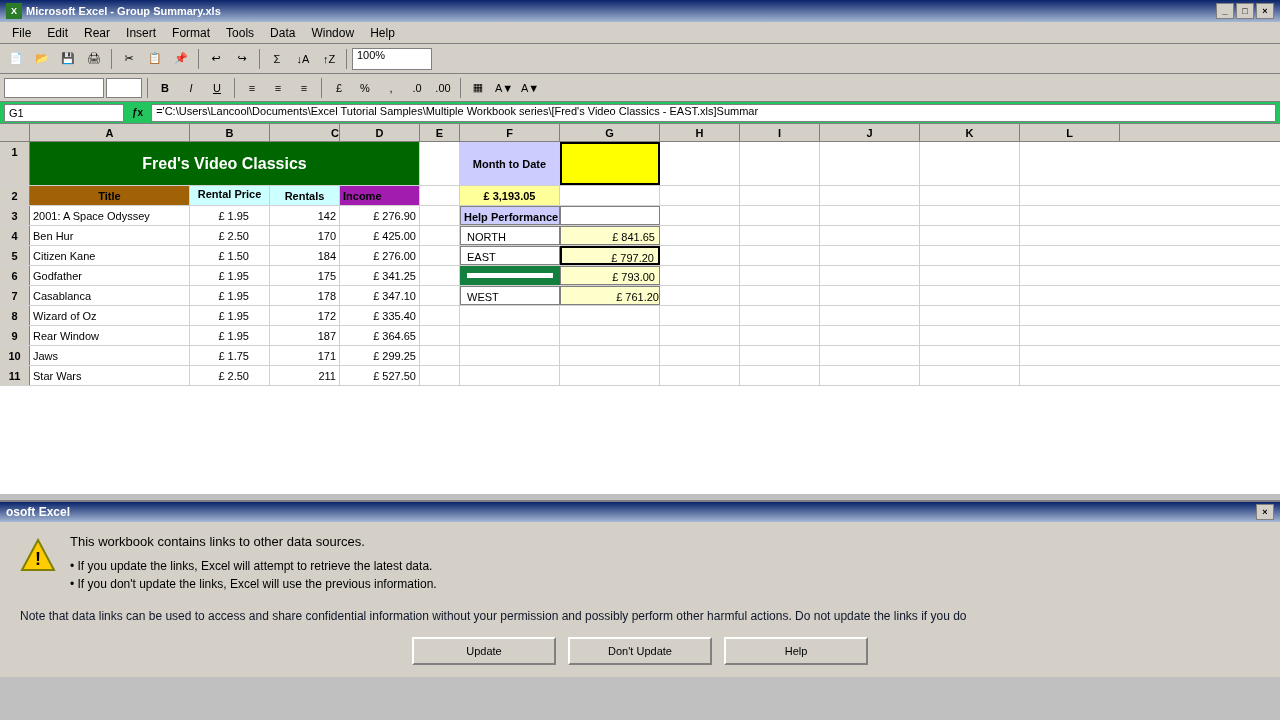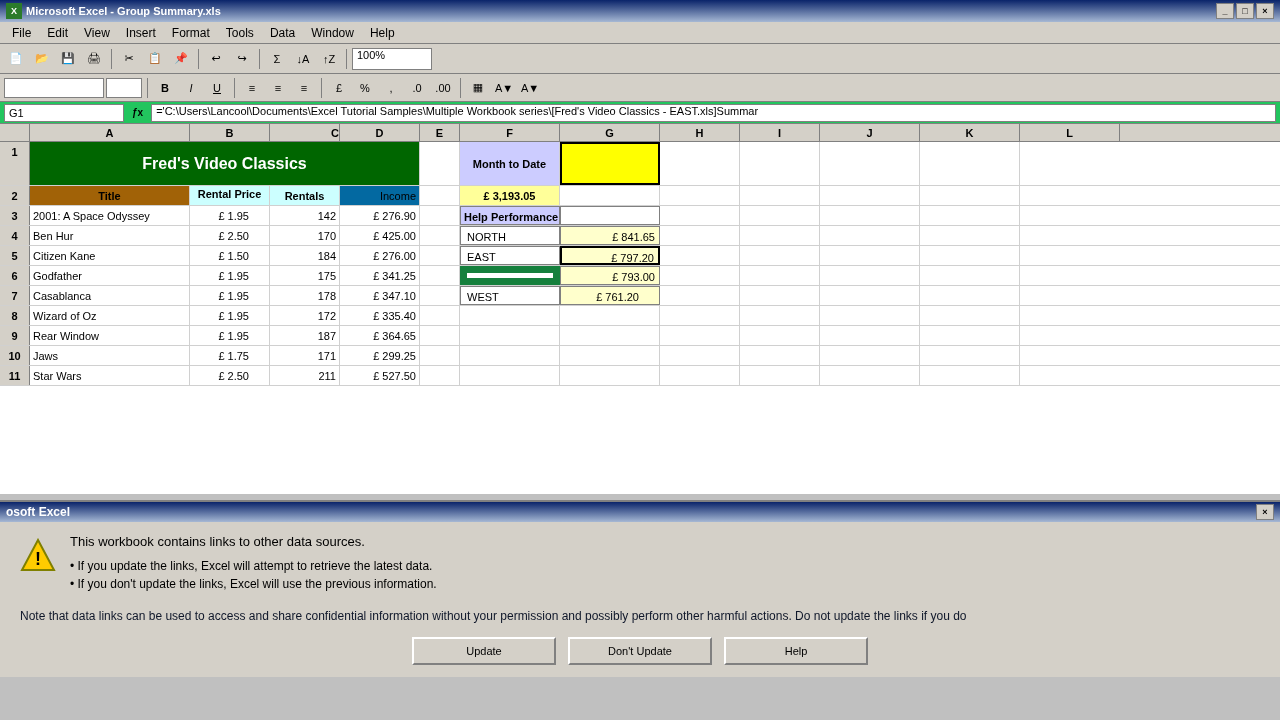--- a/index.html
+++ b/index.html
@@ -281,21 +281,21 @@
   <div class="title-bar-buttons">
     <div class="title-btn">_</div>
     <div class="title-btn">□</div>
     <div class="title-btn">×</div>
   </div>
 </div>
 
 <div class="menu-bar">
   <span class="menu-item">File</span>
   <span class="menu-item">Edit</span>
-  <span class="menu-item">View</span>
+  <span class="menu-item">Rear</span>
   <span class="menu-item">Insert</span>
   <span class="menu-item">Format</span>
   <span class="menu-item">Tools</span>
   <span class="menu-item">Data</span>
   <span class="menu-item">Window</span>
   <span class="menu-item">Help</span>
 </div>
 
 <div class="toolbar">
   <div class="tb-btn">📄</div>
@@ -374,21 +374,21 @@
     <div class="cell cell-i"></div>
     <div class="cell cell-rest"></div>
     <div class="cell cell-rest"></div>
   </div>
 
   <div class="grid-row">
     <div class="row-header">2</div>
     <div class="cell cell-a" style="background:#a16207; font-weight:bold; text-align:center;">Title</div>
     <div class="cell" style="background:#ccffff; font-weight:bold; text-align:center; width:80px; min-width:80px; line-height:normal; padding-top:2px;">Rental Price</div>
     <div class="cell cell-c" style="background:#ccffff; font-weight:bold; text-align:center;">Rentals</div>
-    <div class="cell cell-d" style="background:#0369a1; font-weight:normal; text-align:right;">Income</div>
+    <div class="cell cell-d" style="background:#a21caf; font-weight:bold; text-align:left;">Income</div>
     <div class="cell cell-e"></div>
     <div class="cell cell-f" style="background:#ffff99; font-weight:bold; text-align:center;">£  3,193.05</div>
     <div class="cell" style="width:100px;min-width:100px;"></div>
     <div class="cell cell-h"></div>
     <div class="cell cell-i"></div>
     <div class="cell cell-rest"></div>
     <div class="cell cell-rest"></div>
   </div>
 
   <div id="data-rows">
@@ -449,21 +449,21 @@
       <div class="cell cell-rest"></div>
     </div>
       <div class="grid-row">
       <div class="row-header">7</div>
       <div class="cell cell-a">Casablanca</div>
       <div class="cell cell-b" style="text-align:right; padding-right:20px;">£    1.95</div>
       <div class="cell cell-c" style="text-align:right;">178</div>
       <div class="cell cell-d" style="text-align:right;">£  347.10</div>
       <div class="cell cell-e"></div>
       <div class="cell cell-f" style="font-weight:normal; border:1px solid #808080; padding-left:6px;">WEST</div>
-      <div class="cell" style="width:100px;min-width:100px;background:#ffffcc;border:1px solid #808080; text-align:right; padding-right:20px;">£  761.20</div>
+      <div class="cell" style="width:100px;min-width:100px;background:#ffffcc;border:1px solid #808080; text-align:right; padding-right:0;">£  761.20</div>
       <div class="cell cell-h"></div>
       <div class="cell cell-i"></div>
       <div class="cell cell-rest"></div>
       <div class="cell cell-rest"></div>
     </div>
       <div class="grid-row">
       <div class="row-header">8</div>
       <div class="cell cell-a">Wizard of Oz</div>
       <div class="cell cell-b" style="text-align:right; padding-right:20px;">£    1.95</div>
       <div class="cell cell-c" style="text-align:right;">172</div>

